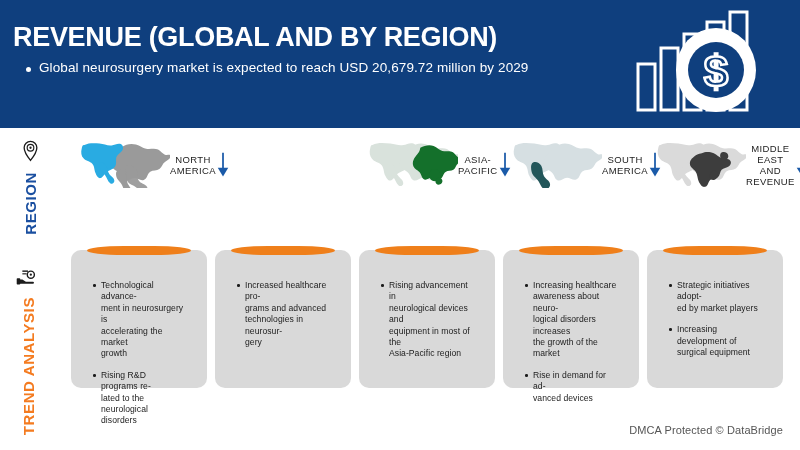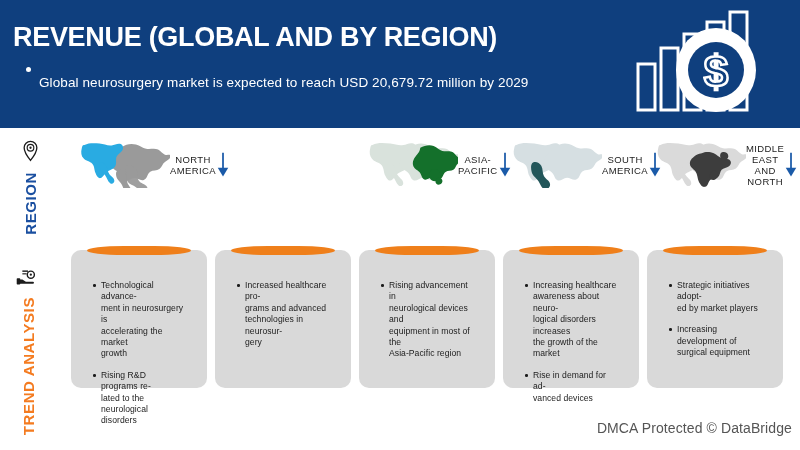--- a/index.html
+++ b/index.html
@@ -51,21 +51,20 @@
     background: #ffffff;
     margin-top: 7px;
     flex: none;
   }
   .header-sub {
     color: #ffffff;
     font-size: 13.5px;
     font-weight: normal;
     white-space: nowrap;
     letter-spacing: 0.1px;
-    margin-top: 15px;
   }
   .header-icon {
     position: absolute;
     right: 26px;
     top: 8px;
     width: 140px;
     height: 108px;
   }
 
   
@@ -182,23 +181,23 @@
     top: 4.2px;
     width: 2.6px;
     height: 2.6px;
     border-radius: 50%;
     background: #1c1c1c;
   }
 
   
   .footer {
     position: absolute;
-    right: 8px;
+    right: 17px;
     bottom: 14px;
-    font-size: 14px;
+    font-size: 11px;
     color: #555555;
     letter-spacing: 0.1px;
   }
 </style>
 </head>
 <body>
 
 <div class="header">
   <div class="header-title">REVENUE (GLOBAL AND BY REGION)</div>
   <div class="header-bullet-row">
@@ -326,21 +325,21 @@
           <path d="M98 22c8-6 20-9 30-6 9 2 14 8 22 9 9 2 18-2 26 2 6 3 9 9 15 11 6 2 11-3 11 4 0 6-7 8-12 12-6 4-6 11-12 15-6 4-14 2-20 6-7 5-6 15-14 18-7 3-13-4-20-4-8 0-13 8-20 6-7-2-7-11-12-16-5-6-13-7-17-14-4-7-1-16 3-22 5-7 13-12 20-21z"></path>
         </g>
         <g fill="#3d3d3d">
           <path d="M104 36c8-4 18-3 26 0 7 3 11 9 18 11 6 2 13 0 17 4 4 4 2 10-2 13-5 4-12 3-16 8-4 5-3 12-8 16-5 4-12 2-17 6-5 5-4 13-11 15-6 2-10-5-13-10-4-8-3-17-8-24-5-6-12-9-12-17 0-8 7-13 14-18 5-3 9-3 12-4z"></path>
           <path d="M128 74c5-2 10 2 11 7 1 6-3 12-9 13-5 1-9-3-9-8 0-5 3-10 7-12z"></path>
           <path d="M148 34c5-2 11 0 13 5 2 5-1 10-6 12-5 1-10-2-11-7-1-5 1-9 4-10z"></path>
         </g>
       </svg>
     </span>
     <span class="region-name" style="white-space: pre-line;">MIDDLE EAST
-AND NORTH</span>
+AND REVENUE</span>
     <span class="arrow-wrap">
       <svg viewBox="0 0 16 28" width="14" height="26">
         <line x1="8" y1="0" x2="8" y2="19" stroke="#1a5aa8" stroke-width="2"></line>
         <polygon points="8,27 2,17 14,17" fill="#1a5aa8"></polygon>
       </svg>
     </span>
   </div>
 </div>
 
 <div class="cards">

